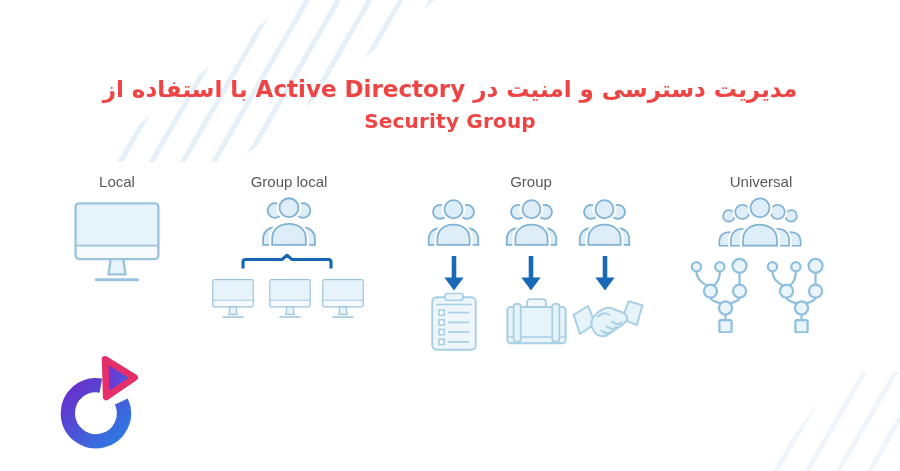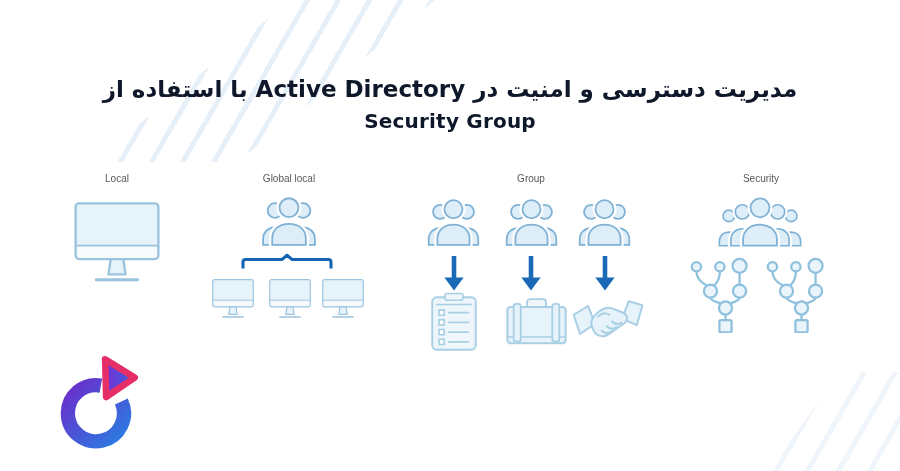--- a/index.html
+++ b/index.html
@@ -7,26 +7,26 @@
          font-family:"Liberation Sans",sans-serif;}
   
   .stripes{position:absolute;pointer-events:none;
            background:repeating-linear-gradient(120deg, rgba(195,218,240,.55) 0 5px, rgba(195,218,240,0) 5px 27px);}
   .stripes.tl{left:55px;top:0;width:380px;height:162px;opacity:.75;
               clip-path:polygon(10% 100%,62% 0,100% 0,48% 100%);}
   .stripes.br{left:768px;top:372px;width:132px;height:99px;opacity:.5;
               clip-path:polygon(0 100%,55% 0,100% 0,100% 100%);}
   
   .title{position:absolute;left:50px;right:50px;top:58px;text-align:center;
-         font-family:"DejaVu Sans",sans-serif;font-weight:bold;color:#0f172a;
+         font-family:"DejaVu Sans",sans-serif;font-weight:bold;color:#ef4444;
          font-size:23px;line-height:1.45;}
   .title .l2{display:block;font-size:20px;letter-spacing:.2px;}
   
   .col-label{position:absolute;top:173px;transform:translateX(-50%);
-             font-size:10px;color:#58595b;white-space:nowrap;}
+             font-size:15px;color:#58595b;white-space:nowrap;}
   .abs{position:absolute;}
 </style>
 </head>
 <body>
 
 <div class="stage">
 
   <svg width="0" height="0" style="position:absolute" aria-hidden="true">
     <defs>
       <symbol id="sym-monitor" viewBox="0 0 100 96">
@@ -155,23 +155,23 @@
 
   <div class="stripes tl"></div>
   <div class="stripes br"></div>
 
   <h1 class="title" dir="rtl">
     <span class="l1">مدیریت دسترسی و امنیت در Active Directory با استفاده از</span>
     <span class="l2" dir="ltr">Security Group</span>
   </h1>
 
   <div class="col-label" style="left:117px">Local</div>
-  <div class="col-label" style="left:289px">Global local</div>
+  <div class="col-label" style="left:289px">Group local</div>
   <div class="col-label" style="left:531px">Group</div>
-  <div class="col-label" style="left:761px">Security</div>
+  <div class="col-label" style="left:761px">Universal</div>
 
   <div>
     <svg class="abs" style="left:72px;top:194px" width="90" height="96">
         <use href="#sym-monitor"></use>
       </svg>
   </div>
 
   <div>
     <svg class="abs" style="left:254px;top:194px" width="70" height="54">
         <use href="#sym-group3"></use>

